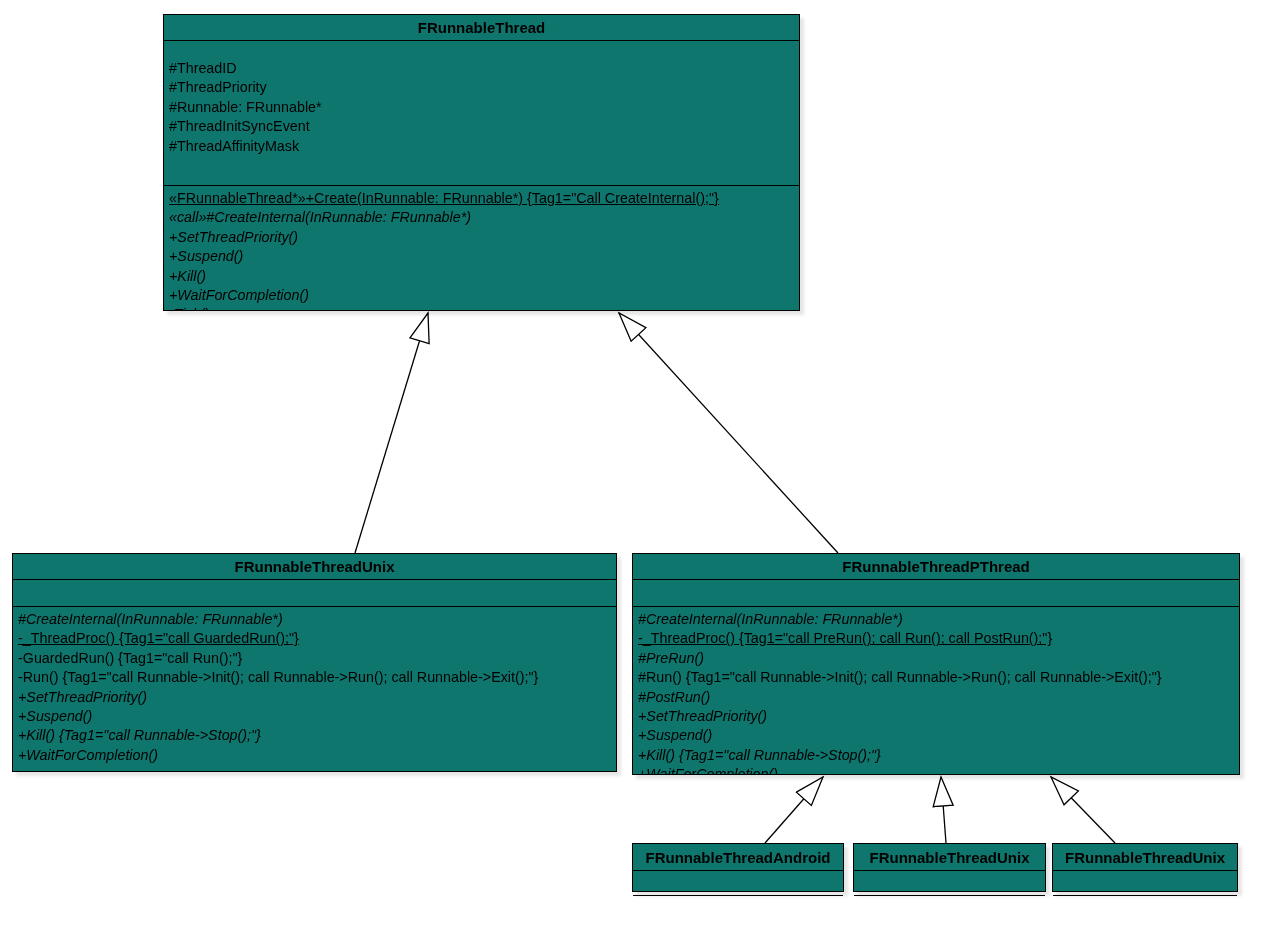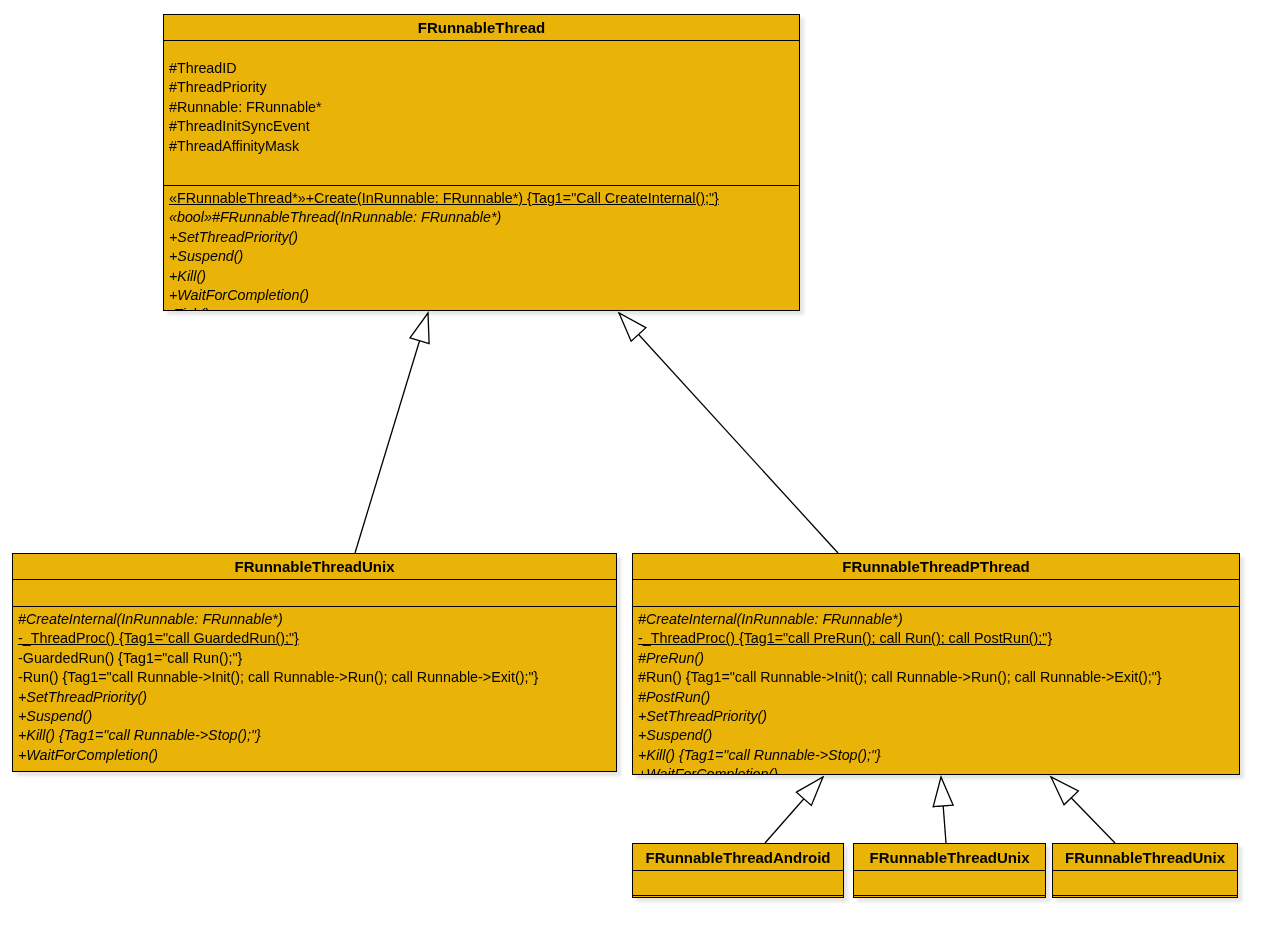--- a/index.html
+++ b/index.html
@@ -20,21 +20,21 @@
     inset: 0;
   }
   .connectors {
     position: absolute;
     left: 0;
     top: 0;
     pointer-events: none;
   }
   .uml-class {
     position: absolute;
-    background: #eab308;
+    background: #0f766e;
     border: 1.3px solid #000000;
     box-shadow: 4px 4px 3px rgba(0,0,0,0.10);
     display: flex;
     flex-direction: column;
     box-sizing: border-box;
   }
   .uml-title {
     flex: 0 0 auto;
     font-weight: 700;
     font-size: 15px;
@@ -69,21 +69,21 @@
   }
   .it { font-style: italic; }
   .ul { text-decoration: underline; }
 
   
   #box-base    { left: 163px; top: 14px;  width: 637px; height: 297px; }
   #box-base .uml-attrs { height: 131px; }
   #box-win     { left: 12px;  top: 553px; width: 605px; height: 219px; }
   #box-pthread { left: 632px; top: 553px; width: 608px; height: 222px; justify-content: space-between; }
   .empty-attrs { height: 13px; }
-  .small-box { height: 55px; }
+  .small-box { height: 49px; }
   .small-box .uml-title { padding: 5px 4px 3px 4px; }
   .small-box .uml-attrs { height: 11px; }
   #box-android { left: 632px;  top: 843px; width: 212px; }
   #box-apple   { left: 853px;  top: 843px; width: 193px; }
   #box-unix    { left: 1052px; top: 843px; width: 186px; }
 </style>
 </head>
 <body>
 
 <div class="canvas">
@@ -105,21 +105,21 @@
     <div class="uml-title">FRunnableThread</div>
     <div class="uml-attrs">
       <div class="line">#ThreadID</div>
       <div class="line">#ThreadPriority</div>
       <div class="line">#Runnable: FRunnable*</div>
       <div class="line">#ThreadInitSyncEvent</div>
       <div class="line">#ThreadAffinityMask</div>
     </div>
     <div class="uml-methods">
       <div class="line ul">«FRunnableThread*»+Create(InRunnable: FRunnable*) {Tag1="Call CreateInternal();"}</div>
-      <div class="line it">«bool»#FRunnableThread(InRunnable: FRunnable*)</div>
+      <div class="line it">«call»#CreateInternal(InRunnable: FRunnable*)</div>
       <div class="line it">+SetThreadPriority()</div>
       <div class="line it">+Suspend()</div>
       <div class="line it">+Kill()</div>
       <div class="line it">+WaitForCompletion()</div>
       <div class="line it">-Tick()</div>
     </div>
   </div>
 
   <div class="uml-class" id="box-win">
     <div class="uml-title">FRunnableThreadUnix</div>

